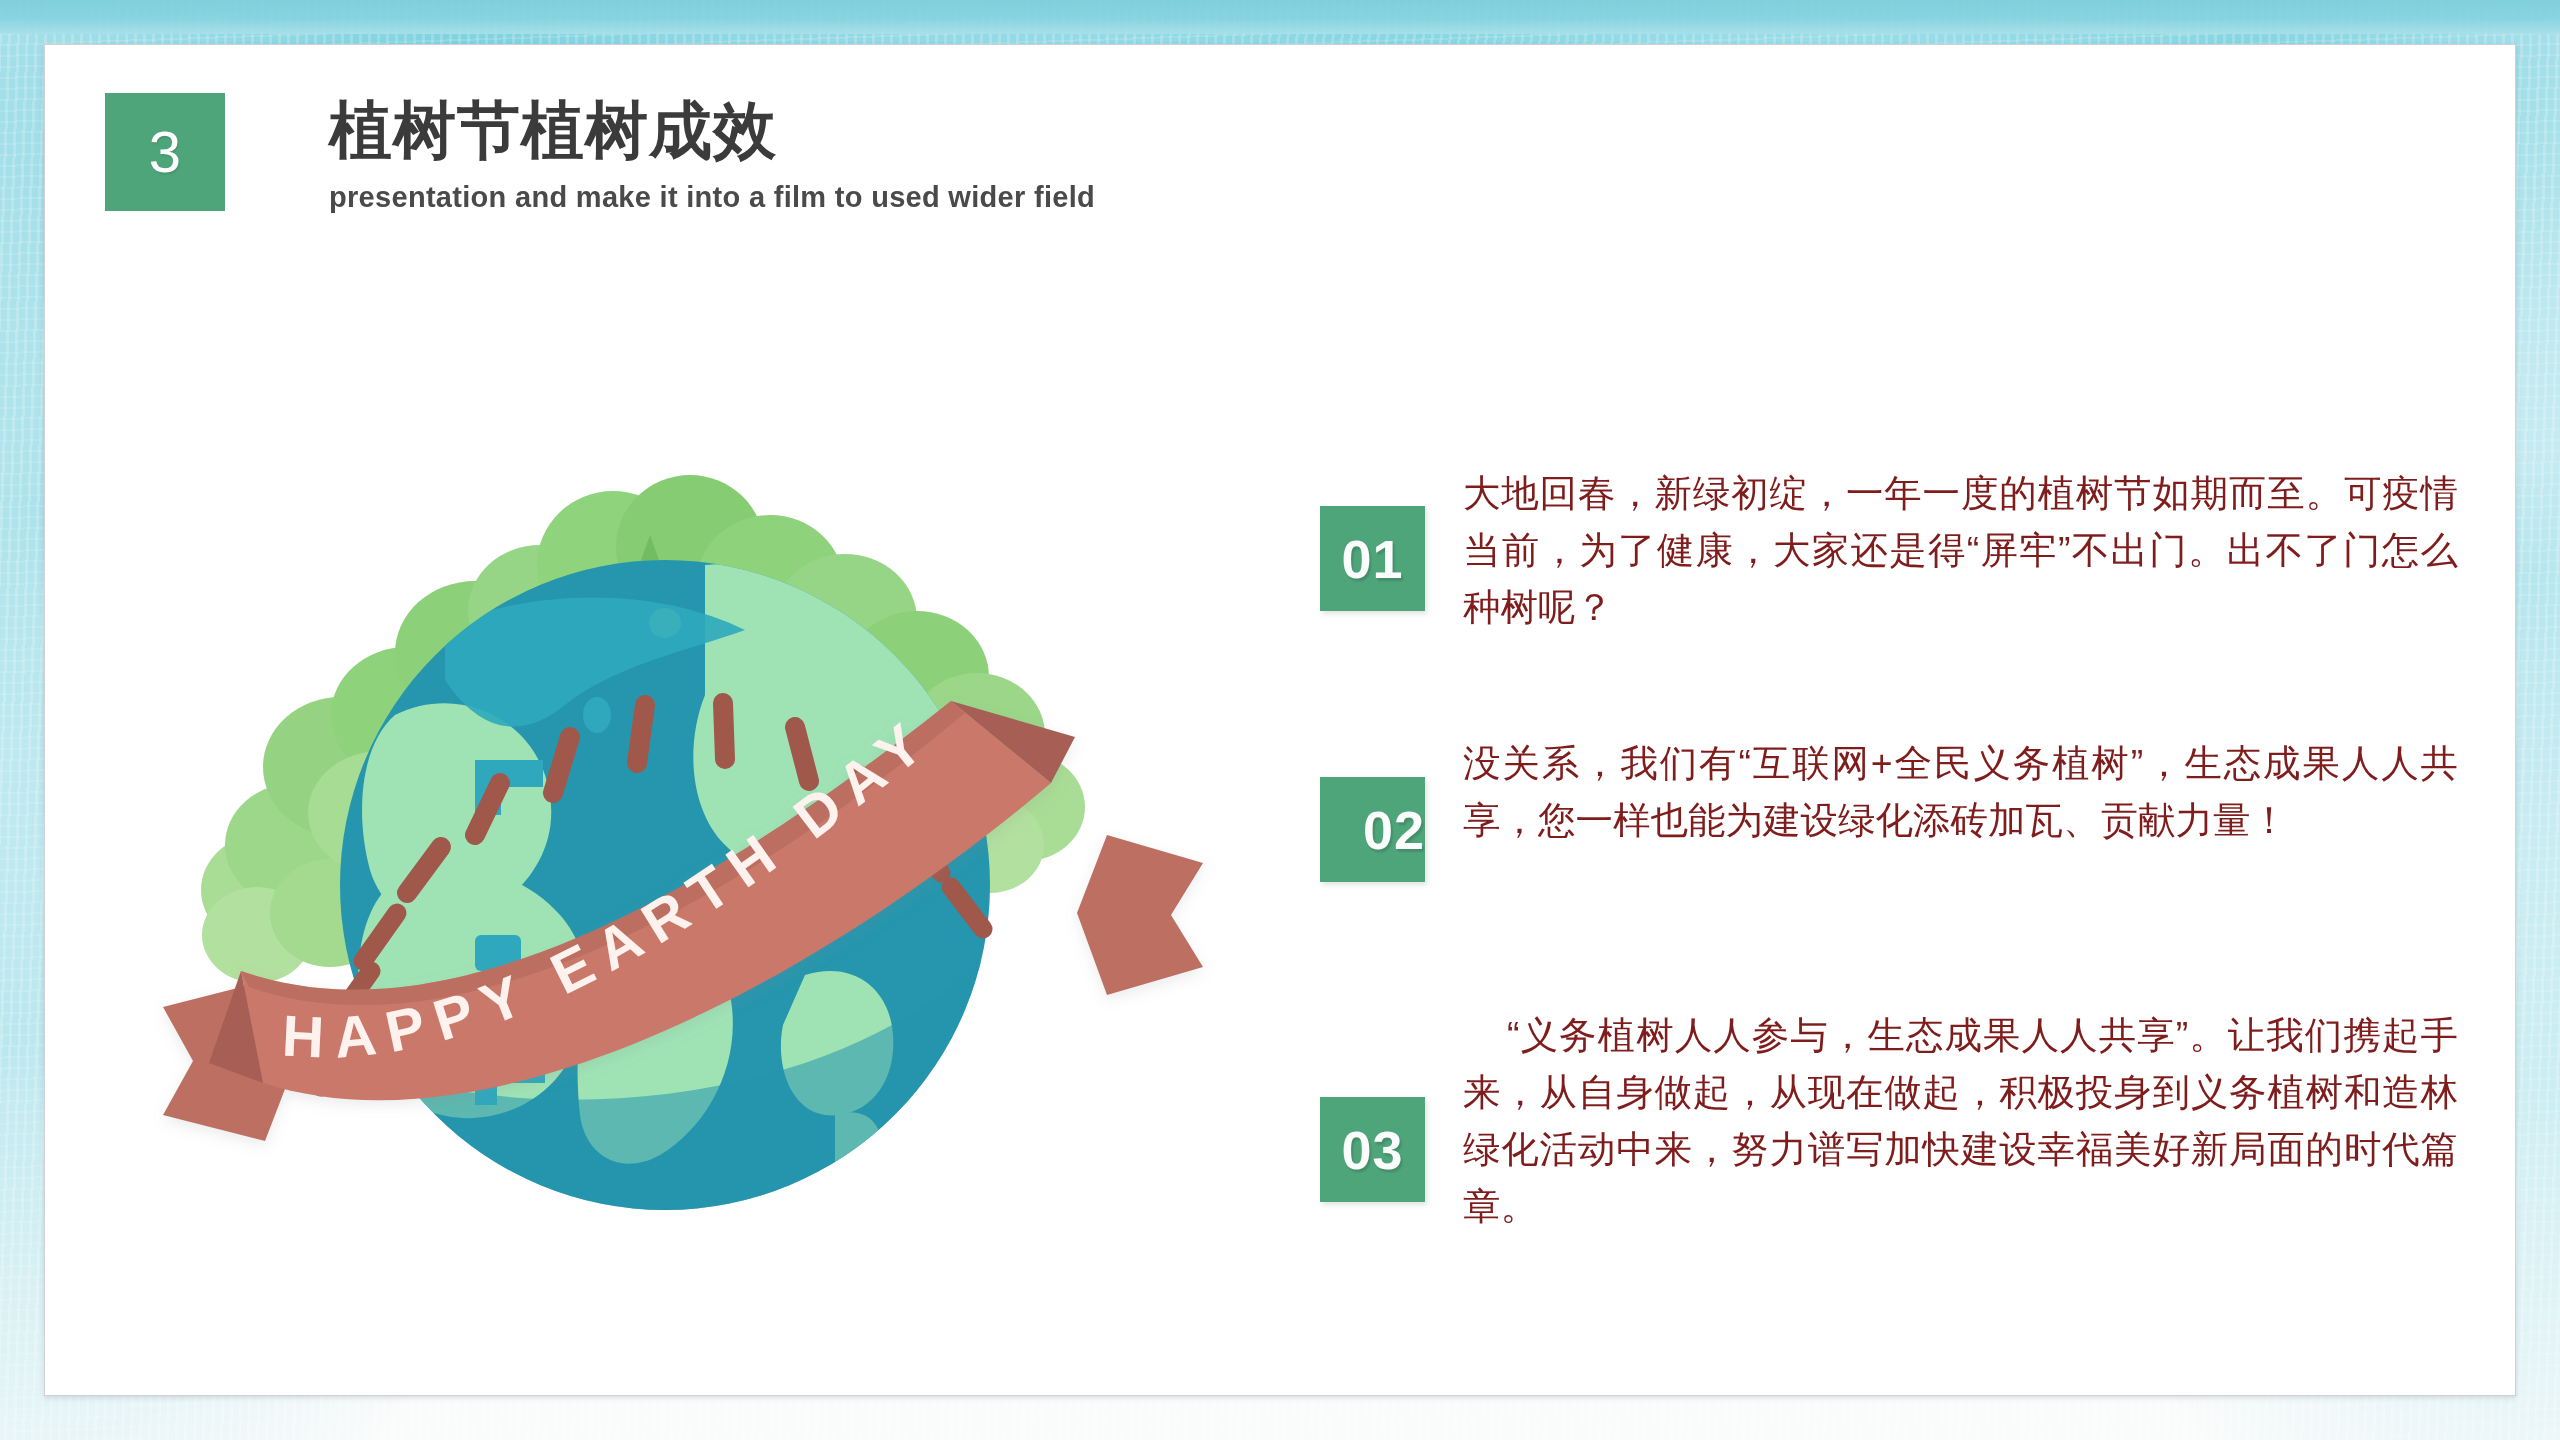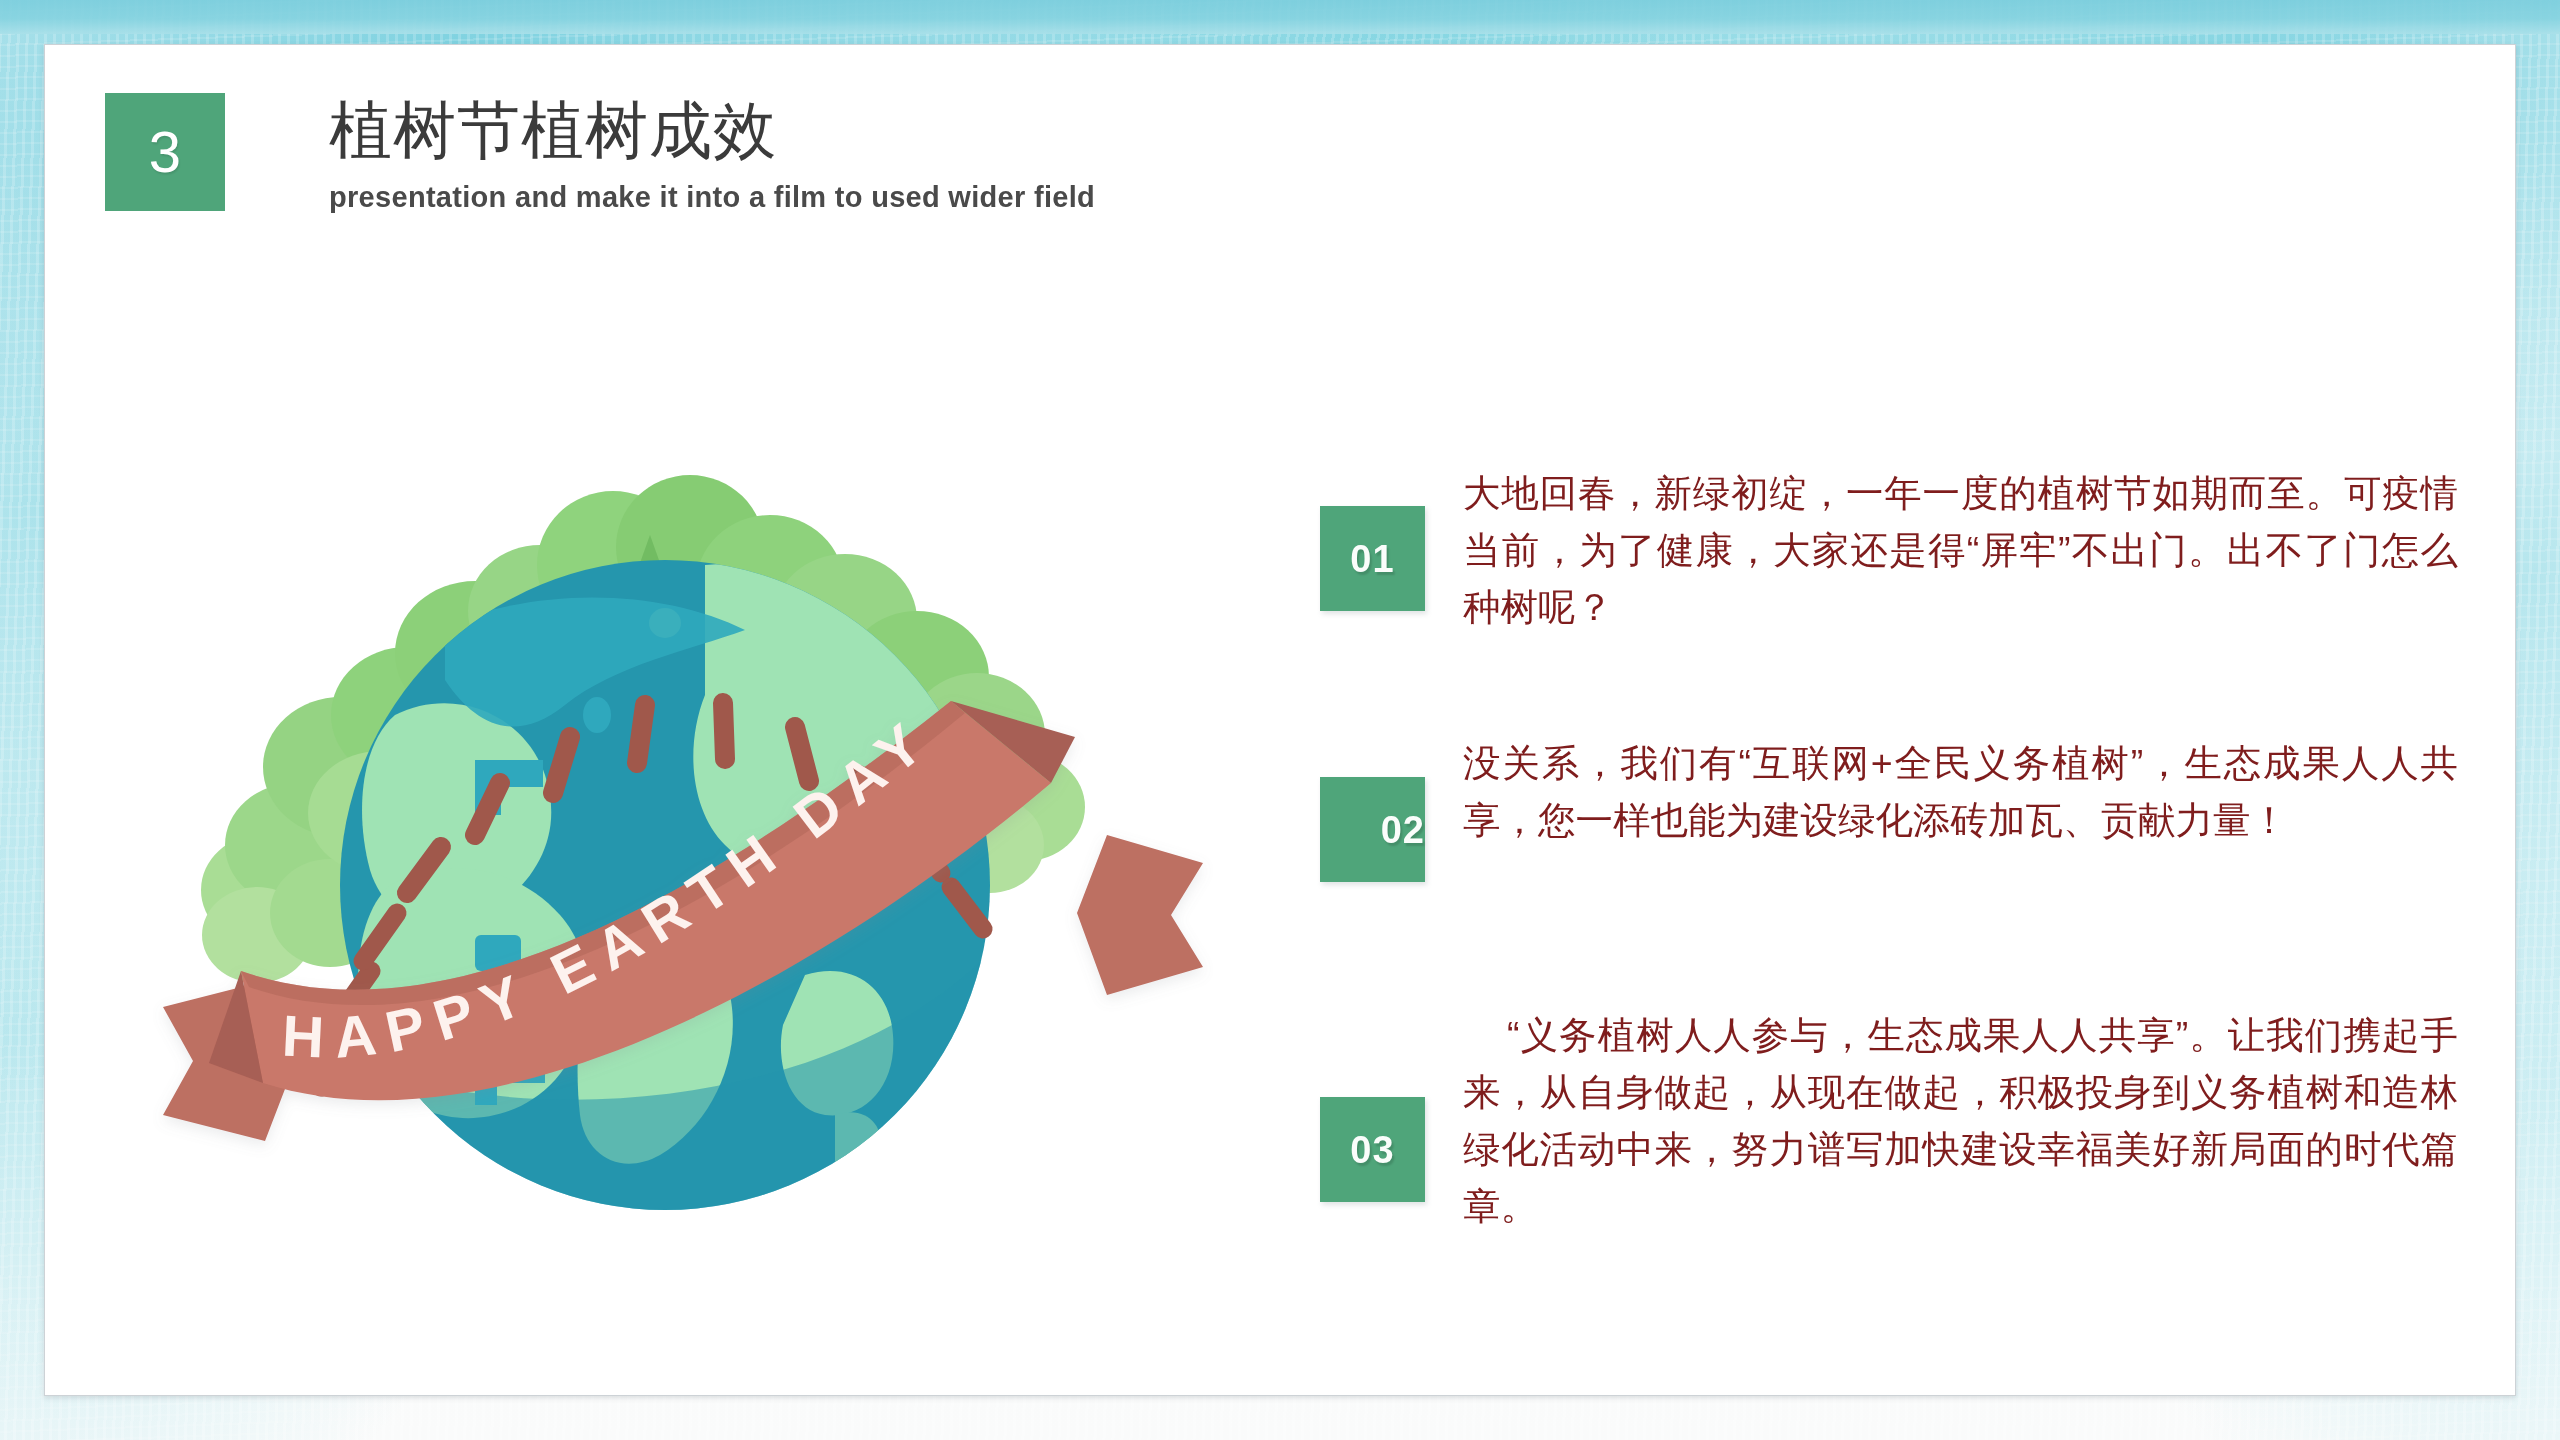--- a/index.html
+++ b/index.html
@@ -49,21 +49,21 @@
     width:120px; height:118px;
     background:#4fa57a;
     display:flex; align-items:center; justify-content:center;
   }
   #section-badge .num {
     color:#ffffff; font-size:58px; font-weight:400; line-height:1;
     text-shadow:1px 2px 2px rgba(0,0,0,.10);
   }
   #title-block { position:absolute; left:284px; top:52px; }
   #page-title {
-    font-size:63px; color:#3b3b3b; font-weight:400;
+    font-size:63px; color:#3b3b3b; font-weight:700;
     letter-spacing:1px; line-height:1.05; white-space:nowrap;
   }
   #page-subtitle {
     margin-top:18px;
     font-size:29px; color:#4a4a4a; font-weight:700;
     letter-spacing:.3px; white-space:nowrap;
   }
 
   
   #illustration {
@@ -74,21 +74,21 @@
   
   .bullet-row { position:absolute; display:flex; align-items:flex-start; }
   .bullet-badge {
     flex:0 0 auto;
     width:105px; height:105px;
     background:#4fa57a;
     display:flex; align-items:center; justify-content:center;
     box-shadow:2px 3px 5px rgba(120,130,135,.22);
   }
   .bullet-badge .n {
-    color:#fafdfb; font-size:38px; font-weight:700; line-height:1;
+    color:#fafdfb; font-size:54px; font-weight:700; line-height:1;
     letter-spacing:1px;
     text-shadow:2px 3px 2px rgba(0,0,0,.14);
   }
   .bullet-text {
     margin-left:38px;
     width:995px;
     font-size:37.5px;
     line-height:1.52;
     color:#7f1d1d;
     text-align:justify;

